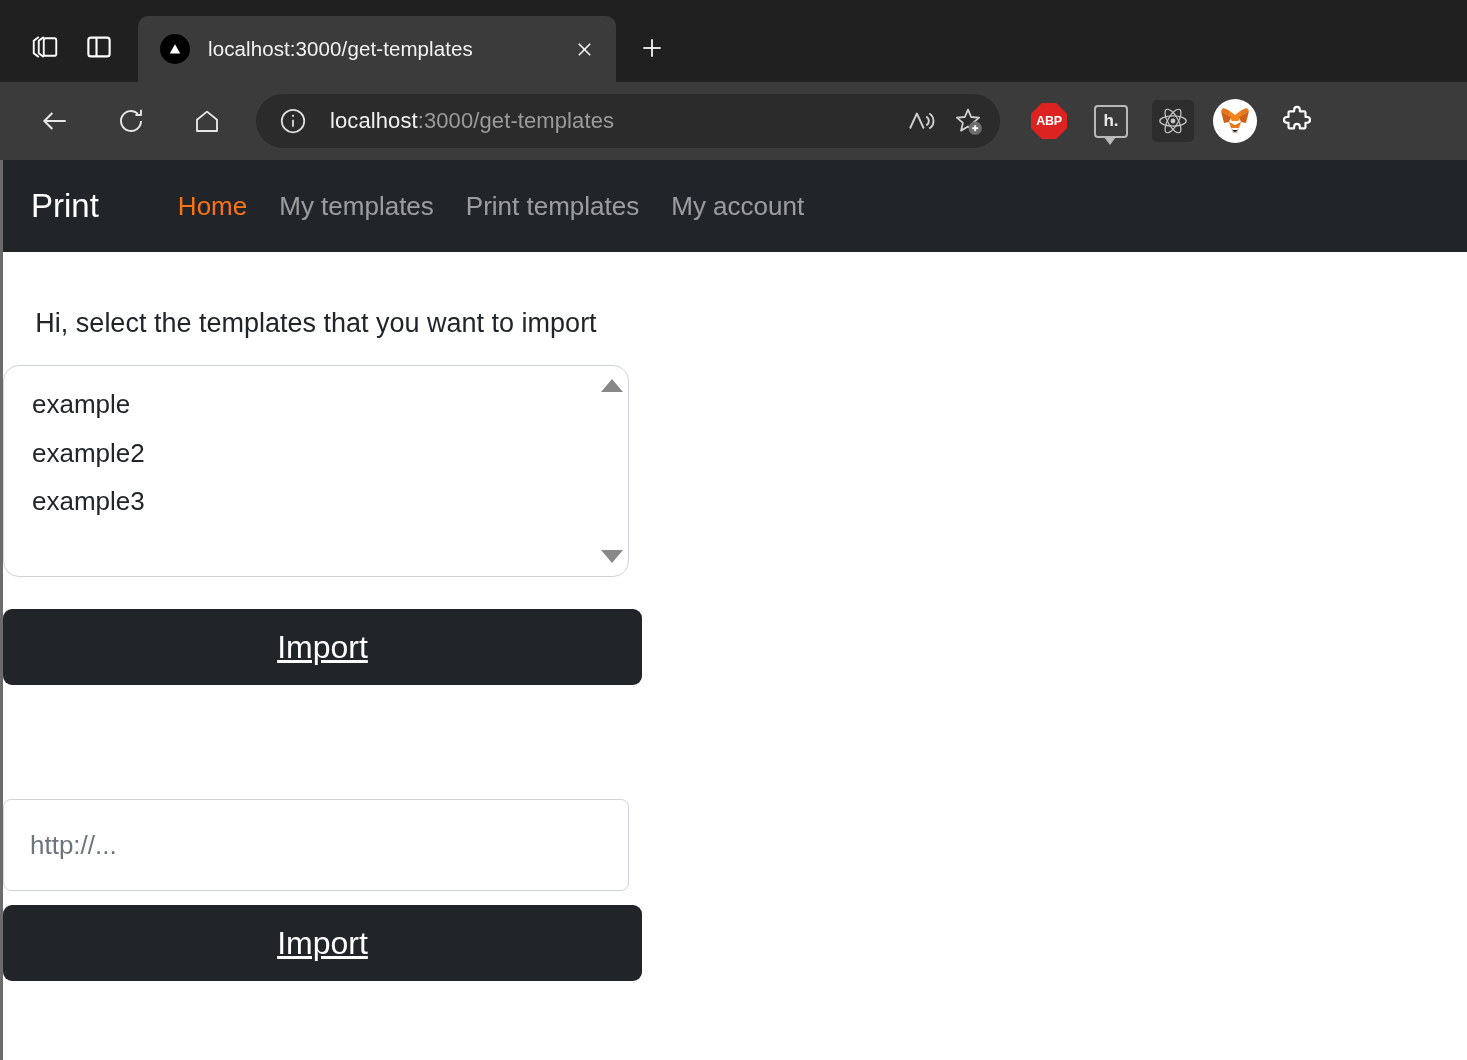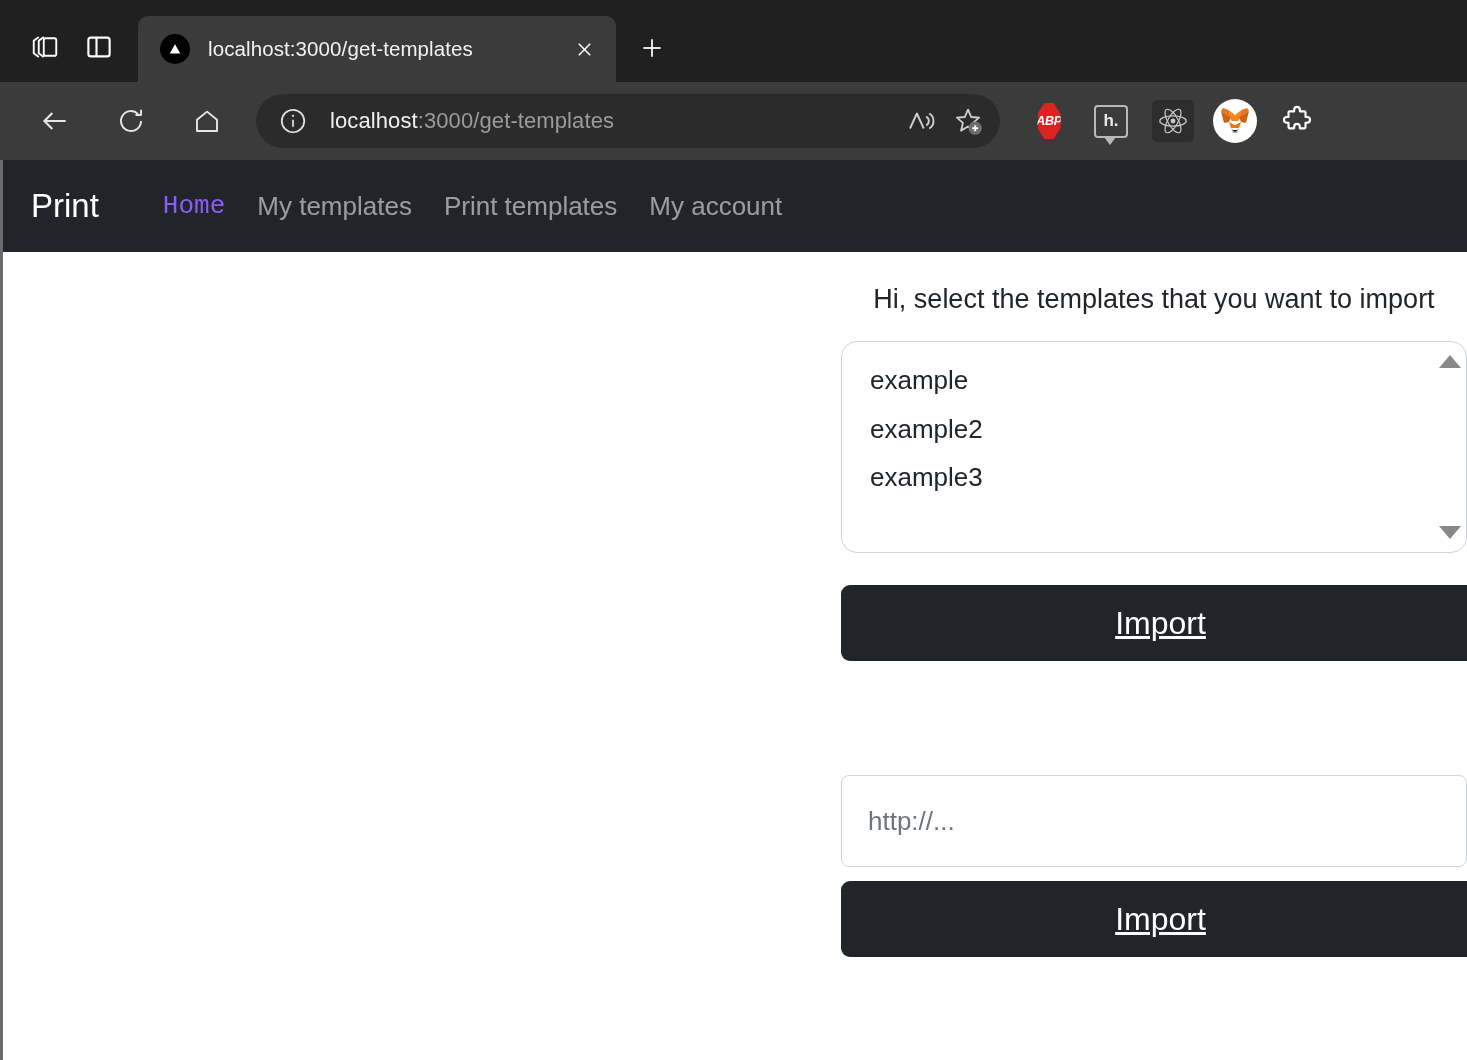--- a/index.html
+++ b/index.html
@@ -127,27 +127,26 @@
     margin-left: 8px;
     flex: none;
   }
   .ext-btn {
     width: 62px; height: 54px;
     display: flex; align-items: center; justify-content: center;
     cursor: pointer;
     flex: none;
   }
   .abp {
-    width: 23px; height: 36px;
+    width: 36px; height: 36px;
     background: #dd2222;
     clip-path: polygon(30% 0, 70% 0, 100% 30%, 100% 70%, 70% 100%, 30% 100%, 0 70%, 0 30%);
     display: flex; align-items: center; justify-content: center;
     color: #fff; font-size: 12.5px; font-weight: bold;
     letter-spacing: -0.3px;
-    font-style: italic;
   }
   .hypo {
     width: 34px; height: 33px;
     border: 2.5px solid #b9b9b9;
     border-radius: 4px;
     position: relative;
     display: flex; align-items: center; justify-content: center;
     color: #e8e8e8; font-size: 17px; font-weight: bold;
   }
   .hypo::after {
@@ -179,43 +178,44 @@
     position: relative;
     border-left: 3px solid #6b6b6b;
   }
 
   .navbar {
     background: #212529;
     height: 92px;
     display: flex;
     align-items: center;
     padding: 0 28px;
+    gap: 15px;
   }
   .brand {
     color: #ffffff;
     font-size: 33px;
     margin-right: 48px;
     cursor: pointer;
     white-space: nowrap;
   }
   .nav-links { display: flex; align-items: center; gap: 0; }
   .nav-link {
     color: rgba(255,255,255,0.55);
     font-size: 26px;
     padding: 0 16px;
     cursor: pointer;
     white-space: nowrap;
   }
-  .nav-link.active { color: #8b5cf6; font-family: Liberation Mono, monospace; }
+  .nav-link.active { color: #f97316; }
 
   .content {
-    padding-top: 32px;
+    padding-top: 56px;
     display: flex;
     flex-direction: column;
-    align-items: flex-end;
+    align-items: flex-start;
   }
   .panel { width: 626px; }
 
   .heading {
     font-size: 27px;
     color: #212529;
     text-align: center;
     margin-bottom: 26px;
     white-space: nowrap;
   }

